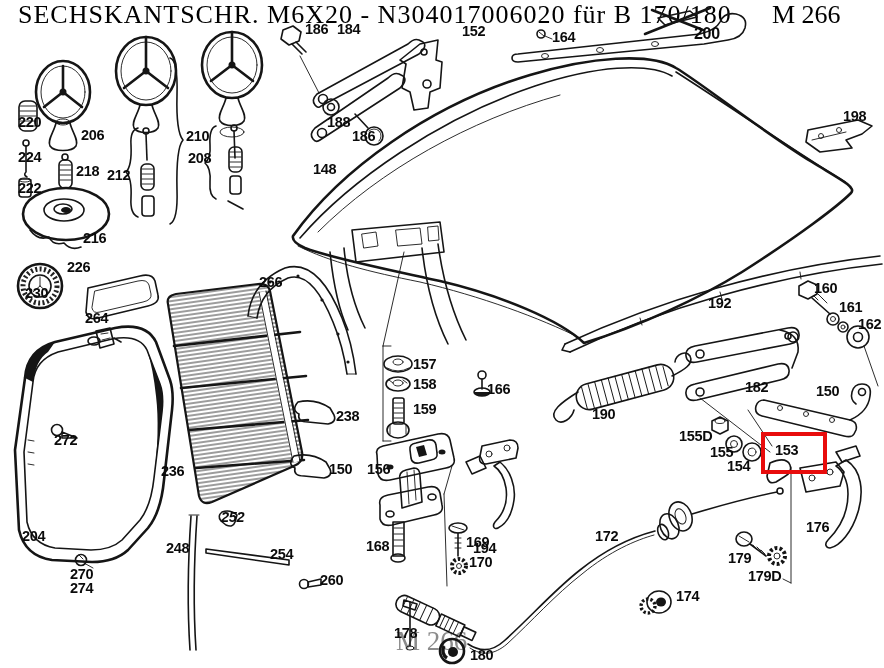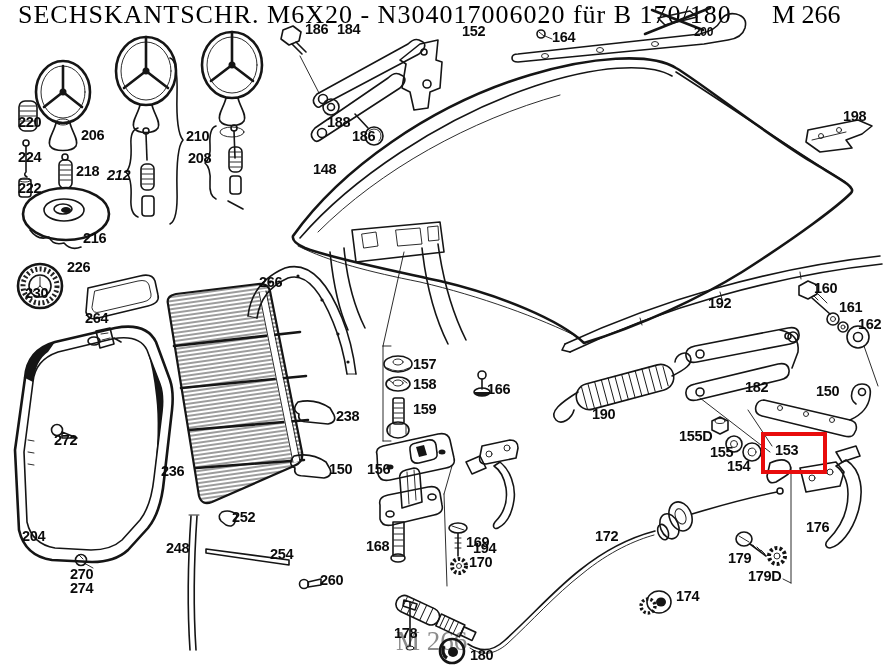--- a/index.html
+++ b/index.html
@@ -11,21 +11,21 @@
   #labellayer{z-index:5;}
   .title-left{position:absolute;left:18px;top:0px;font:26px "Liberation Serif",serif;
               letter-spacing:1px;color:#000;white-space:nowrap;}
   .title-right{position:absolute;left:772px;top:0px;font:26px "Liberation Serif",serif;color:#000;}
   .footer-left{position:absolute;left:132px;top:629px;font:21px "Liberation Serif",serif;
                letter-spacing:0.5px;color:#1a1a1a;white-space:nowrap;}
   .footer-watermark{position:absolute;left:396px;top:626px;font:27px "Liberation Serif",serif;
                color:#8b8b8b;white-space:nowrap;}
   .part-label{position:absolute;font-weight:bold;font-size:14.5px;color:#0b0b0b;
               white-space:nowrap;letter-spacing:-0.3px;line-height:1;}
-  .part-label.small{font-size:12px;}
+  .part-label.small{font-size:16px;}
   #highlight-box{position:absolute;z-index:10;border:4px solid #e80c0c;background:transparent;}
   svg .ln{fill:none;stroke:#151515;stroke-width:1.6;stroke-linecap:round;stroke-linejoin:round;}
   svg .th{stroke-width:2.6;}
   svg .tn{stroke-width:0.9;}
   svg .fb{fill:#151515;stroke:none;}
 </style>
 </head>
 <body>
 
 <div id="stage">
@@ -391,21 +391,21 @@
       <div class="part-label" style="left: 305px; top: 22px;">186</div>
       <div class="part-label" style="left: 337px; top: 22px;">184</div>
       <div class="part-label" style="left: 462px; top: 24px;">152</div>
       <div class="part-label" style="left: 552px; top: 30px;">164</div>
       <div class="part-label small" style="left: 694px; top: 26px;">200</div>
       <div class="part-label" style="left: 843px; top: 109px;">198</div>
       <div class="part-label" style="left: 18px; top: 115px;">220</div>
       <div class="part-label" style="left: 81px; top: 128px;">206</div>
       <div class="part-label" style="left: 186px; top: 129px;">210</div>
       <div class="part-label" style="left: 188px; top: 151px;">208</div>
-      <div class="part-label" style="left: 107px; top: 168px; font-style: italic;">212</div>
+      <div class="part-label" style="left: 107px; top: 168px;">212</div>
       <div class="part-label" style="left: 18px; top: 150px;">224</div>
       <div class="part-label" style="left: 76px; top: 164px;">218</div>
       <div class="part-label" style="left: 18px; top: 181px;">222</div>
       <div class="part-label" style="left: 327px; top: 115px;">188</div>
       <div class="part-label" style="left: 352px; top: 129px;">186</div>
       <div class="part-label" style="left: 313px; top: 162px;">148</div>
       <div class="part-label" style="left: 83px; top: 231px;">216</div>
       <div class="part-label" style="left: 25px; top: 246px; margin-top: 40px;">230</div>
       <div class="part-label" style="left: 67px; top: 260px;">226</div>
       <div class="part-label" style="left: 259px; top: 275px;">266</div>
@@ -424,21 +424,21 @@
       <div class="part-label" style="left: 336px; top: 409px;">238</div>
       <div class="part-label" style="left: 54px; top: 433px;">272</div>
       <div class="part-label" style="left: 679px; top: 429px;">155D</div>
       <div class="part-label" style="left: 710px; top: 445px;">155</div>
       <div class="part-label" style="left: 727px; top: 459px;">154</div>
       <div class="part-label" style="left: 775px; top: 443px;">153</div>
       <div class="part-label" style="left: 329px; top: 462px;">150</div>
       <div class="part-label" style="left: 161px; top: 464px;">236</div>
       <div class="part-label" style="left: 367px; top: 462px;">156</div>
       <div class="part-label" style="left: 473px; top: 505px; margin-top: 36px;">194</div>
-      <div class="part-label" style="left: 232px; top: 510px;">252</div>
+      <div class="part-label" style="left: 221px; top: 510px; font-style: italic;">252</div>
       <div class="part-label" style="left: 806px; top: 520px;">176</div>
       <div class="part-label" style="left: 22px; top: 529px;">204</div>
       <div class="part-label" style="left: 595px; top: 529px;">172</div>
       <div class="part-label" style="left: 466px; top: 535px;">169</div>
       <div class="part-label" style="left: 366px; top: 539px;">168</div>
       <div class="part-label" style="left: 166px; top: 541px;">248</div>
       <div class="part-label" style="left: 270px; top: 547px;">254</div>
       <div class="part-label" style="left: 469px; top: 555px;">170</div>
       <div class="part-label" style="left: 728px; top: 551px;">179</div>
       <div class="part-label" style="left: 748px; top: 569px;">179D</div>

